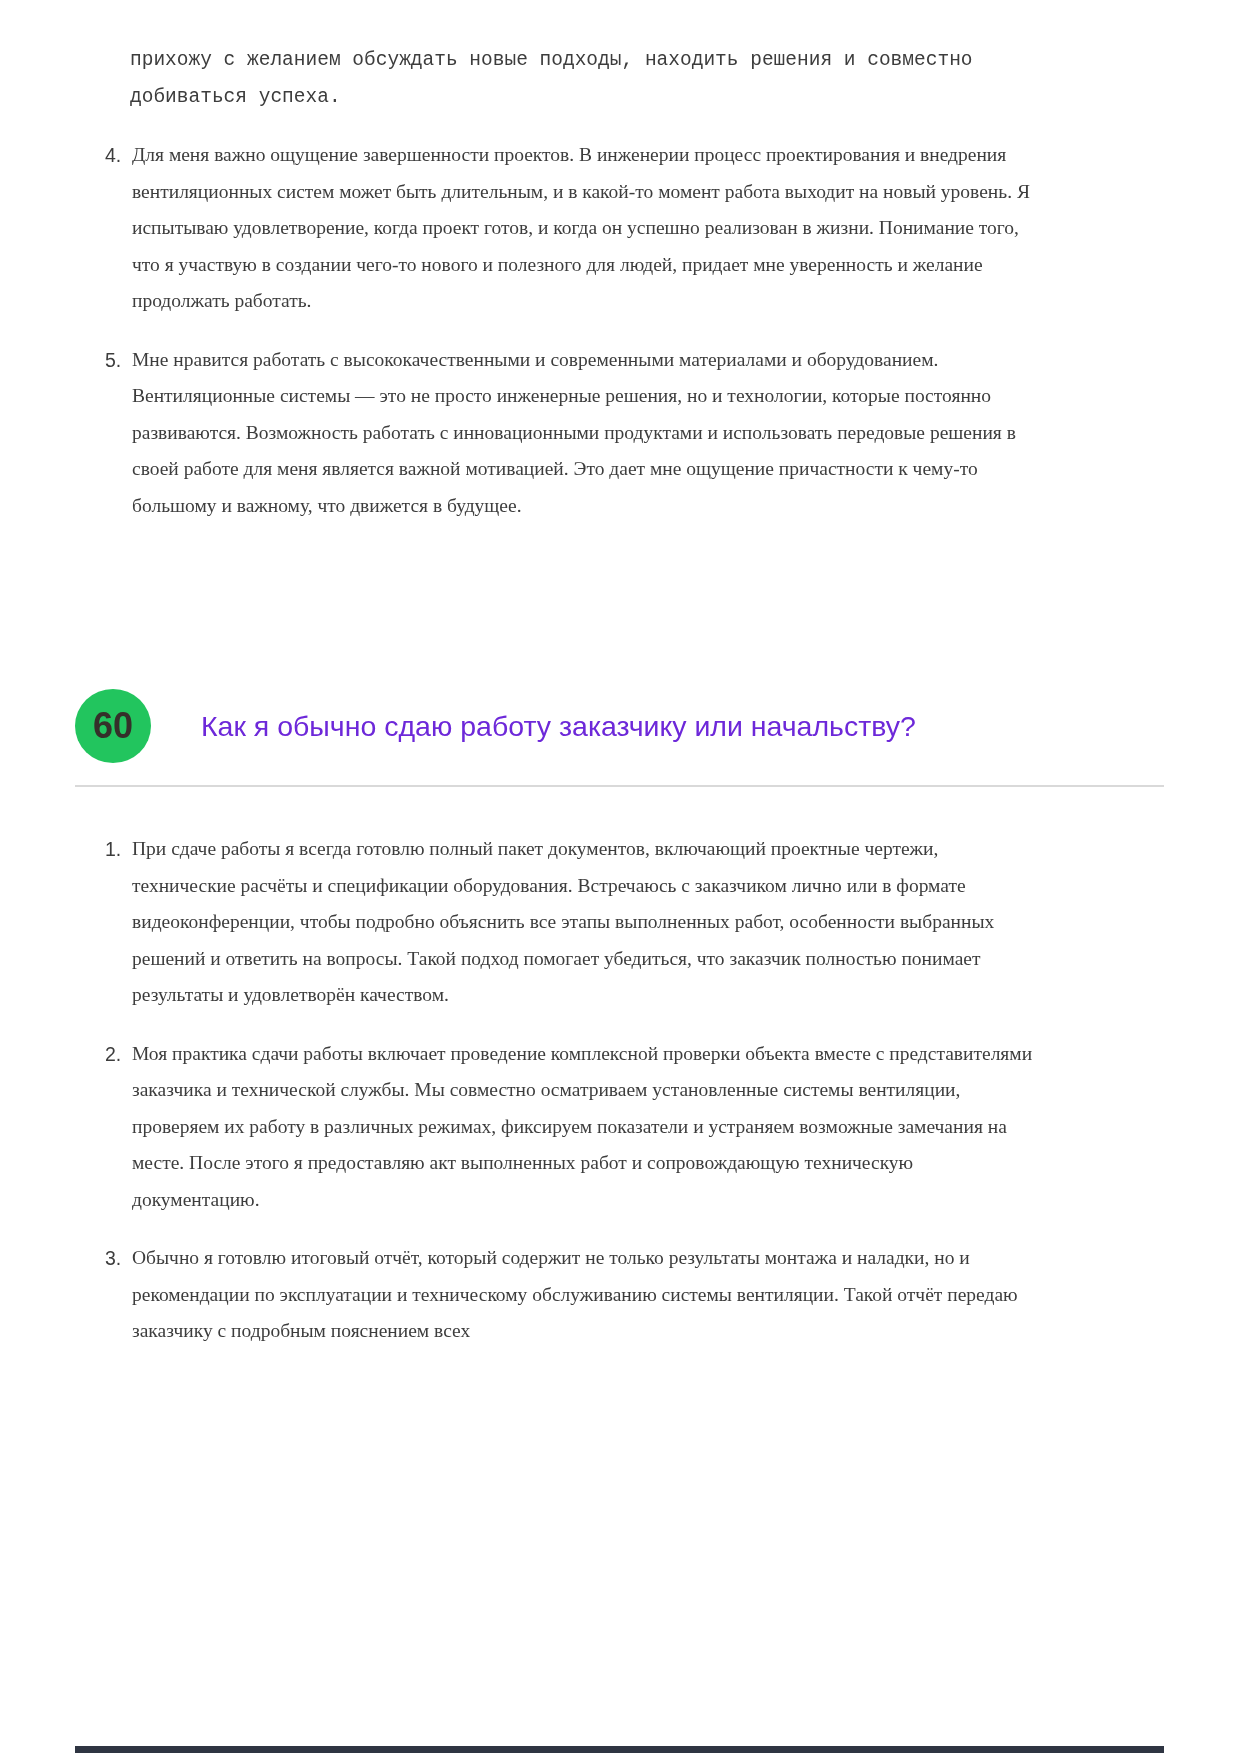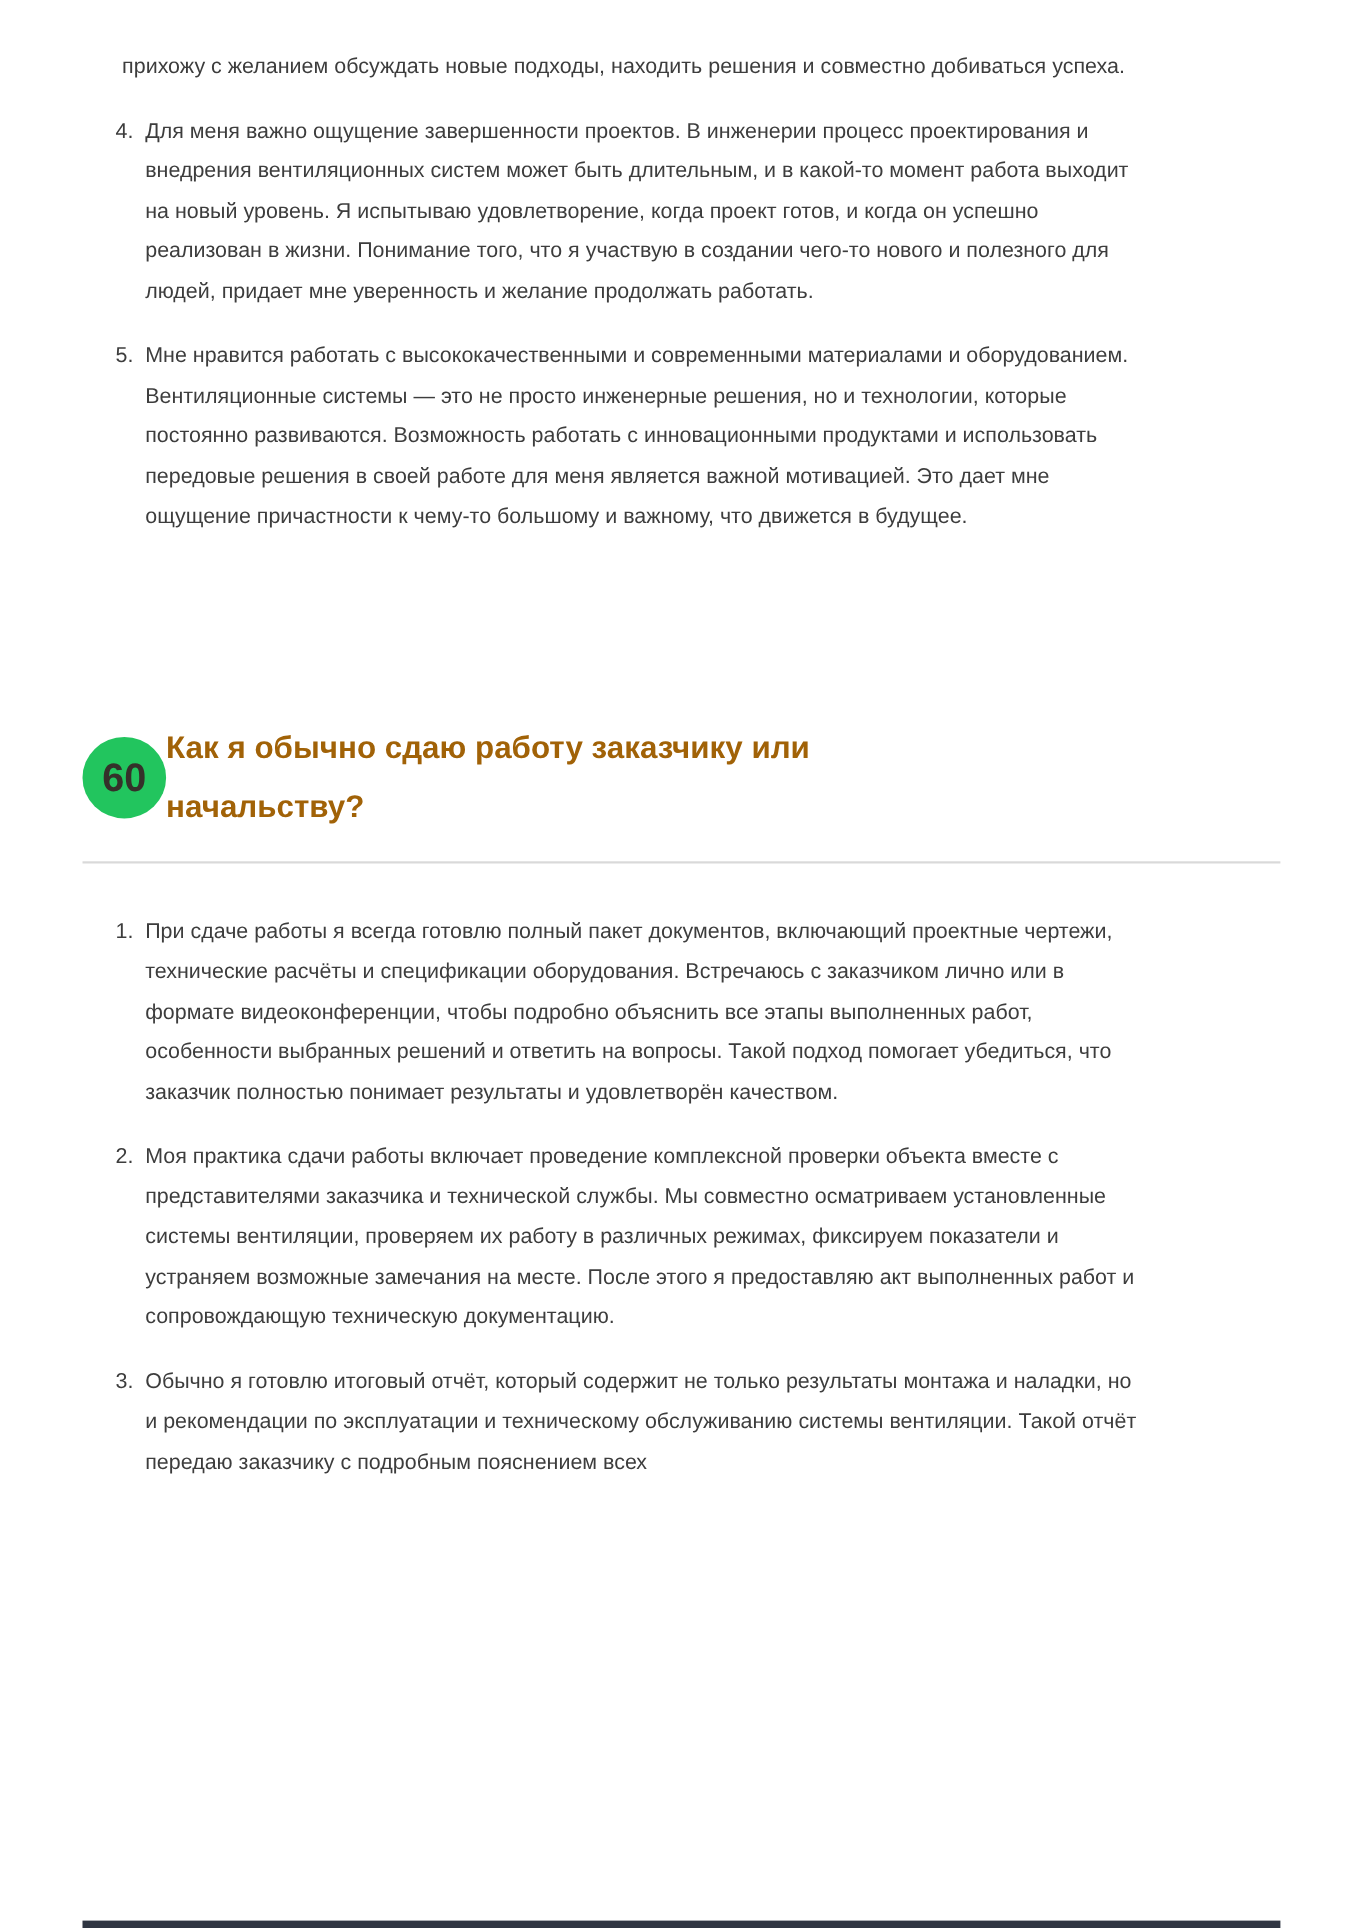--- a/index.html
+++ b/index.html
@@ -22,41 +22,43 @@
   }
 
   
   .body-text {
     font-size: 19.5px;
     line-height: 36.5px;
     color: #3d3d3d;
   }
 
   .continuation {
-    margin-left: 36px;
+    margin-left: 55px;
     max-width: 912px;
+    font-family: Liberation Mono, monospace;
   }
 
   .answer-list {
     margin-left: 30px;
     margin-top: 22px;
   }
 
   .list-item {
     display: flex;
     margin-bottom: 22px;
   }
 
   .li-marker {
     width: 27px;
     flex-shrink: 0;
   }
 
   .li-text {
     max-width: 912px;
+    font-family: Liberation Serif, serif;
   }
 
   
   .question-section {
     margin-top: 165px;
   }
 
   .question-header {
     display: flex;
     align-items: center;
@@ -70,25 +72,26 @@
     color: #35302a;
     font-size: 36px;
     font-weight: bold;
     display: flex;
     align-items: center;
     justify-content: center;
     flex-shrink: 0;
   }
 
   .question-title {
+    margin-left: 50px;
     max-width: 720px;
     font-size: 28.5px;
-    font-weight: bold;
+    font-weight: normal;
     line-height: 54px;
-    color: #a16207;
+    color: #6d28d9;
   }
 
   .section-divider {
     margin-top: 22px;
     height: 2px;
     background: #d9d9d9;
     border: none;
   }
 
   .question-section .answer-list {

